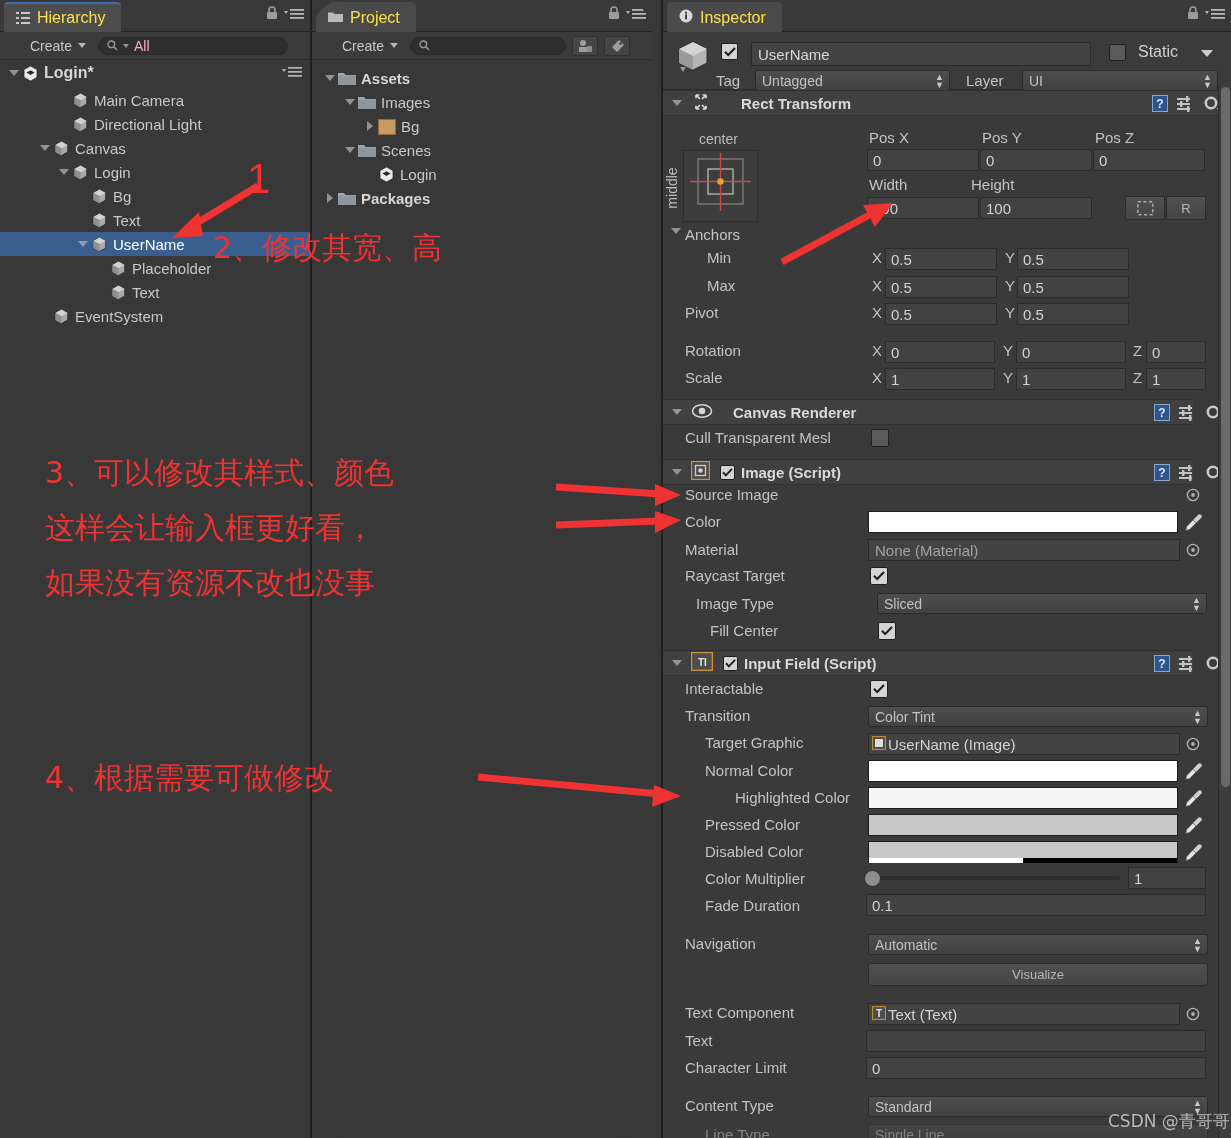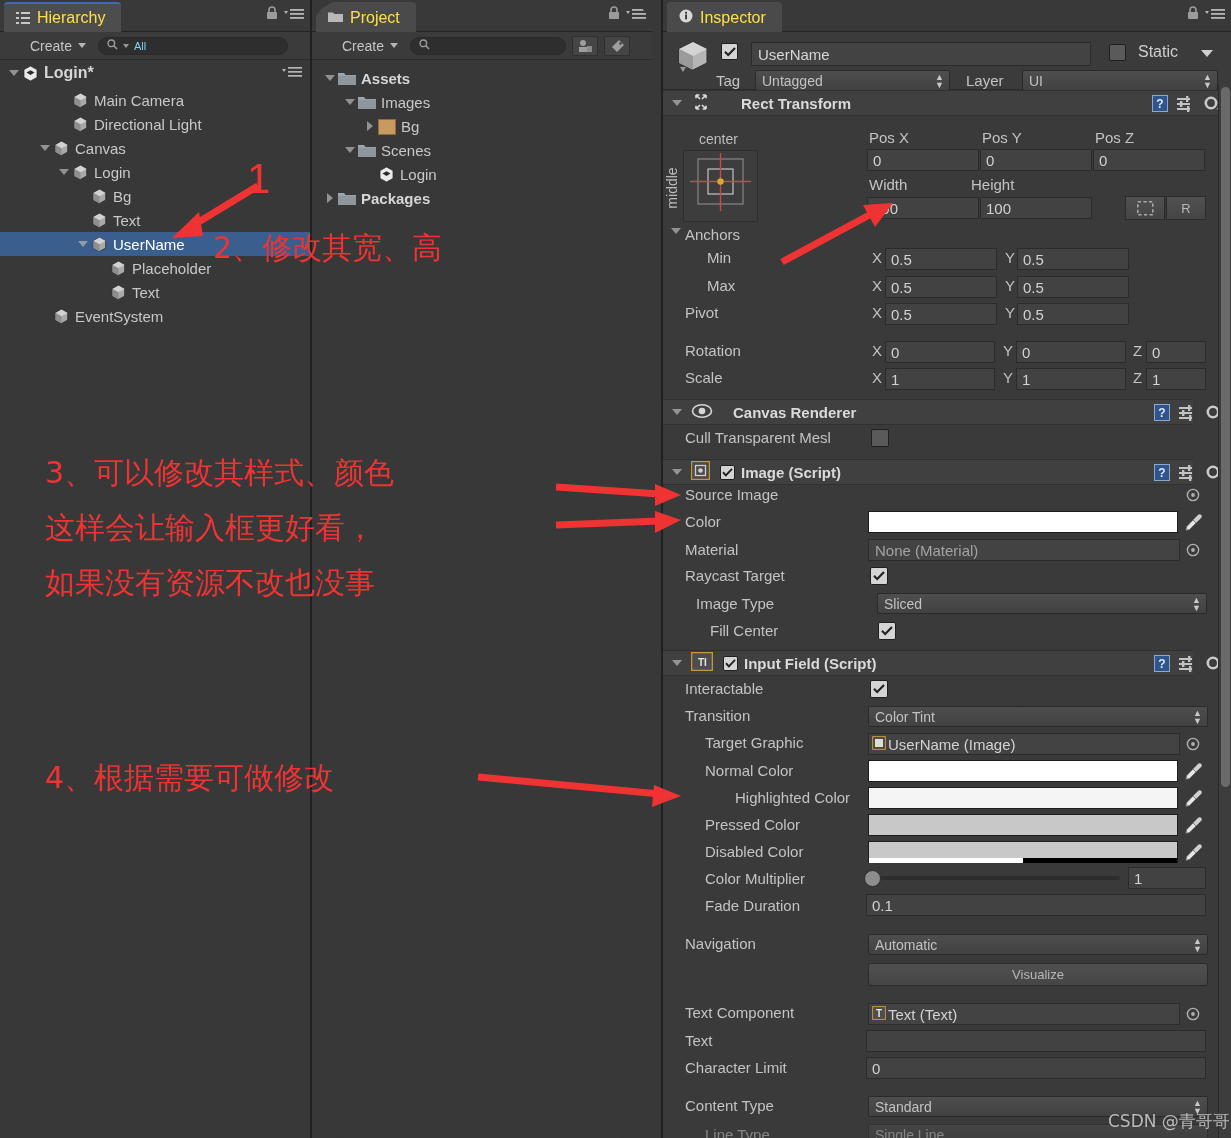--- a/index.html
+++ b/index.html
@@ -41,21 +41,21 @@
   }
   .create-btn {
     display: flex; align-items: center; gap: 6px;
     font-size: 14px; color: #c6c6c6;
     padding: 2px 6px 2px 8px;
     border-radius: 3px;
   }
   .searchbox {
     flex: 1; height: 18px; background: #2e2e2e;
     border-radius: 9px; display: flex; align-items: center;
-    padding: 0 8px; gap: 5px; font-size: 11px; color: #7dd3fc;
+    padding: 0 8px; gap: 5px; font-size: 14px; color: #f9a8d4;
     border: 1px solid #2a2a2a;
   }
   .tool-icon-btn {
     width: 26px; height: 20px; background: #454545;
     border: 1px solid #2f2f2f; border-radius: 2px;
     display: flex; align-items: center; justify-content: center;
   }
 
   
   .tree { padding-top: 2px; font-size: 15px; }

